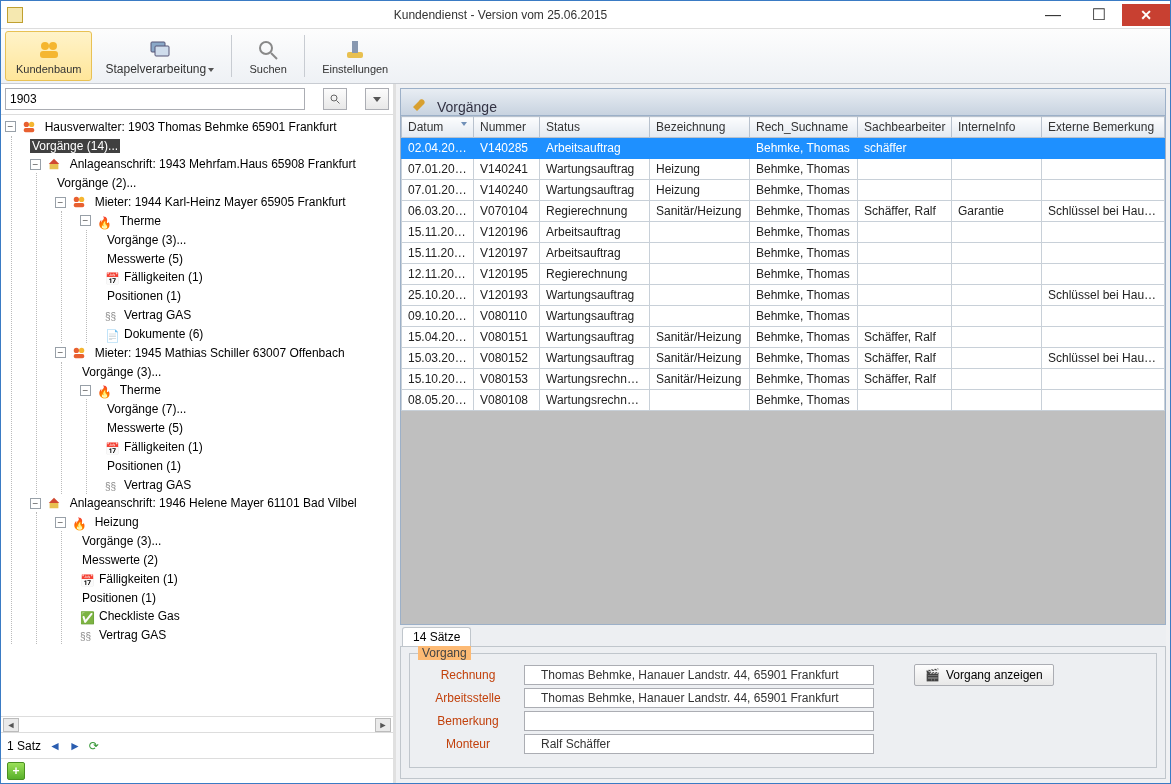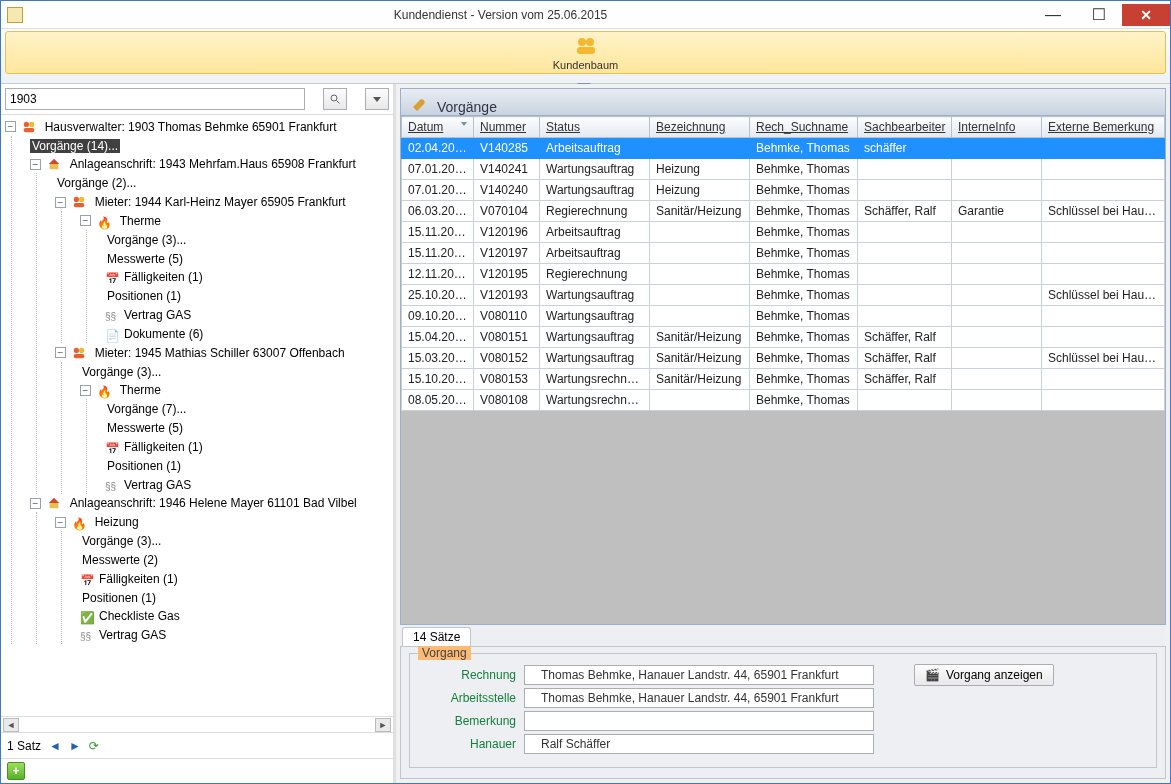--- a/index.html
+++ b/index.html
@@ -5,21 +5,21 @@
 * { box-sizing: border-box; font-family: "Segoe UI", Tahoma, sans-serif; font-size: 12px; }
 body { margin: 0; background: #fff; }
 .window { width: 1171px; height: 784px; border: 1px solid #3a7bc4; background: #fff; display: flex; flex-direction: column; position: relative; }
 .titlebar { height: 28px; background: #fff; display: flex; align-items: center; padding: 0 0 0 6px; border-bottom: 1px solid #ddd; }
 .titlebar .appicon { width: 16px; height: 16px; background: #f5e8b0; border: 1px solid #c0a030; margin-right: 8px; }
 .titlebar .title { flex: 1; text-align: center; color: #333; padding-right: 60px; }
 .winbtns { display: flex; }
 .winbtn { width: 46px; height: 22px; display: flex; align-items: center; justify-content: center; cursor: pointer; font-family: Arial; }
 .winbtn.close { background: #c84031; color: #fff; width: 48px; height: 22px; font-size: 14px; font-weight: bold; }
 .winbtn.min, .winbtn.max { color: #333; font-size: 16px; }
-.toolbar { height: 55px; background: linear-gradient(#fdfdfd,#eef1f5); border-bottom: 1px solid #c8ccd2; display: flex; align-items: stretch; padding: 2px 4px; gap: 2px; flex-direction: column; }
+.toolbar { height: 55px; background: linear-gradient(#fdfdfd,#eef1f5); border-bottom: 1px solid #c8ccd2; display: flex; align-items: stretch; padding: 2px 4px; gap: 2px; }
 .tbtn { display: flex; flex-direction: column; align-items: center; justify-content: center; padding: 2px 10px; border: 1px solid transparent; border-radius: 3px; cursor: pointer; min-width: 60px; }
 .tbtn.active { background: linear-gradient(#fff3c9,#ffe69a); border: 1px solid #e8c154; }
 .tbtn .ticon { width: 24px; height: 24px; margin-bottom: 1px; display:flex; align-items:center; justify-content:center; }
 .tbtn .ticon svg { width:24px; height:24px; }
 .tbtn .tlabel { font-size: 11px; color: #333; }
 .tbtn .caret { display:inline-block; margin-left:2px; border-top:4px solid #555; border-left:3px solid transparent; border-right:3px solid transparent; vertical-align: middle; }
 .tsep { width:1px; background:#c8ccd2; margin: 4px 4px; }
 .body { flex:1; display:flex; background:#f5f6f8; overflow:hidden; }
 .leftpane { width: 395px; background:#fff; display:flex; flex-direction:column; border-right: 3px solid #e0e0e0; }
 .searchrow { display:flex; padding: 4px; gap:18px; }
@@ -35,32 +35,32 @@
 .statusleft { height:26px; border-top:1px solid #ddd; display:flex; align-items:center; padding:0 6px; gap:8px; }
 .statusleft .nav { color:#2a5db0; cursor:pointer; font-size:12px; }
 .addbar { padding:3px 6px; border-top:1px solid #ddd; }
 .plus { width:18px; height:18px; display:flex; align-items:center; justify-content:center; background:linear-gradient(#9be05a,#58b02a); border:1px solid #4a9020; color:#fff; font-weight:bold; border-radius:2px; cursor:pointer; }
 .rightpane { flex:1; display:flex; flex-direction:column; background:#f0f1f3; padding: 4px; }
 .rhead { height:28px; background: linear-gradient(#e8edf3,#c8d3e0); border:1px solid #9cb0c8; display:flex; align-items:flex-end; padding:0 8px; gap:8px; }
 .rhead .hicon { width:20px; height:20px; }
 .rhead .htitle { font-size:14px; color:#334; }
 .grid { flex:1; border:1px solid #9cb0c8; border-top:none; background:#bfbfbf; overflow:auto; display:flex; flex-direction:column; }
 table.dt { border-collapse: collapse; width:100%; background:#fff; table-layout: fixed; }
-table.dt th { background: linear-gradient(#fcfdfe,#e3e9f0); border:1px solid #b8c2ce; padding:3px 6px; text-align:left; font-weight:normal; color:#333; position:relative;text-decoration:underline; }
+table.dt th { background: linear-gradient(#fcfdfe,#e3e9f0); border:1px solid #b8c2ce; padding:3px 6px; text-align:left; font-weight:normal; color:#333; position:relative; }
 table.dt th .sorticon { position:absolute; right:6px; top:5px; border-top:4px solid #7090b8; border-left:3px solid transparent; border-right:3px solid transparent; }
 table.dt td { border:1px solid #c8d0d8; padding:3px 6px; color:#222; white-space:nowrap; overflow:hidden; text-overflow:ellipsis; }
 table.dt tr.selrow td { background:#1e90ff; color:#fff; border-color:#1e90ff; }
 .gridfill { flex:1; background:#bfbfbf; }
 .tabsrow { background:#edeff2; padding:2px 2px 0; }
 .tab { display:inline-block; background:#fff; border:1px solid #c0c6cc; border-bottom:none; padding:2px 10px; border-radius:3px 3px 0 0; }
 .detailpane { background:#edeff2; border:1px solid #c0c6cc; border-top:1px solid #c0c6cc; padding:6px 8px 10px; }
 .fs { border:1px solid #c0c6cc; padding: 8px 10px 10px; position:relative; }
 .fs .legend { position:absolute; top:-8px; left:8px; background:#fdba74; padding:0 4px; color:#444; }
 .frow { display:flex; align-items:center; margin:3px 0; gap:8px; }
-.frow label { width:96px; text-align:right; color:#15803d; }
+.frow label { width:96px; text-align:center; color:#c2410c; }
 .frow input { width:350px; border:1px solid #abadb3; background:#fff; padding:2px 16px; height:20px; color:#333; }
 .showbtn { display:inline-flex; align-items:center; gap:6px; background:linear-gradient(#fdfdfd,#e8e8e8); border:1px solid #abadb3; padding:3px 10px; border-radius:2px; cursor:pointer; }
 .scrollh { height:16px; border-top:1px solid #ddd; display:flex; align-items:center; justify-content:space-between; padding:0 2px; }
 .scrollh .arr { width:16px; height:14px; background:#eaeaea; border:1px solid #bbb; display:flex; align-items:center; justify-content:center; font-size:9px; color:#555; cursor:pointer;}
 </style>
 </head>
 <body>
 
 <div class="window">
   <div class="titlebar">
@@ -425,21 +425,21 @@
                 </div>
               <div class="frow">
                   <label>Arbeitsstelle</label>
                   <input readonly="" value="Thomas Behmke, Hanauer Landstr. 44, 65901 Frankfurt" style="">
                 </div>
               <div class="frow">
                   <label>Bemerkung</label>
                   <input readonly="" value="" style="">
                 </div>
               <div class="frow">
-                  <label>Hanauer</label>
+                  <label>Monteur</label>
                   <input readonly="" value="Ralf Schäffer" style="">
                 </div>
             </div>
             <div style="padding-top:2px;">
               <div class="showbtn">
                 <span>🎬</span>
                 <span>Vorgang anzeigen</span>
               </div>
             </div>
           </div>

